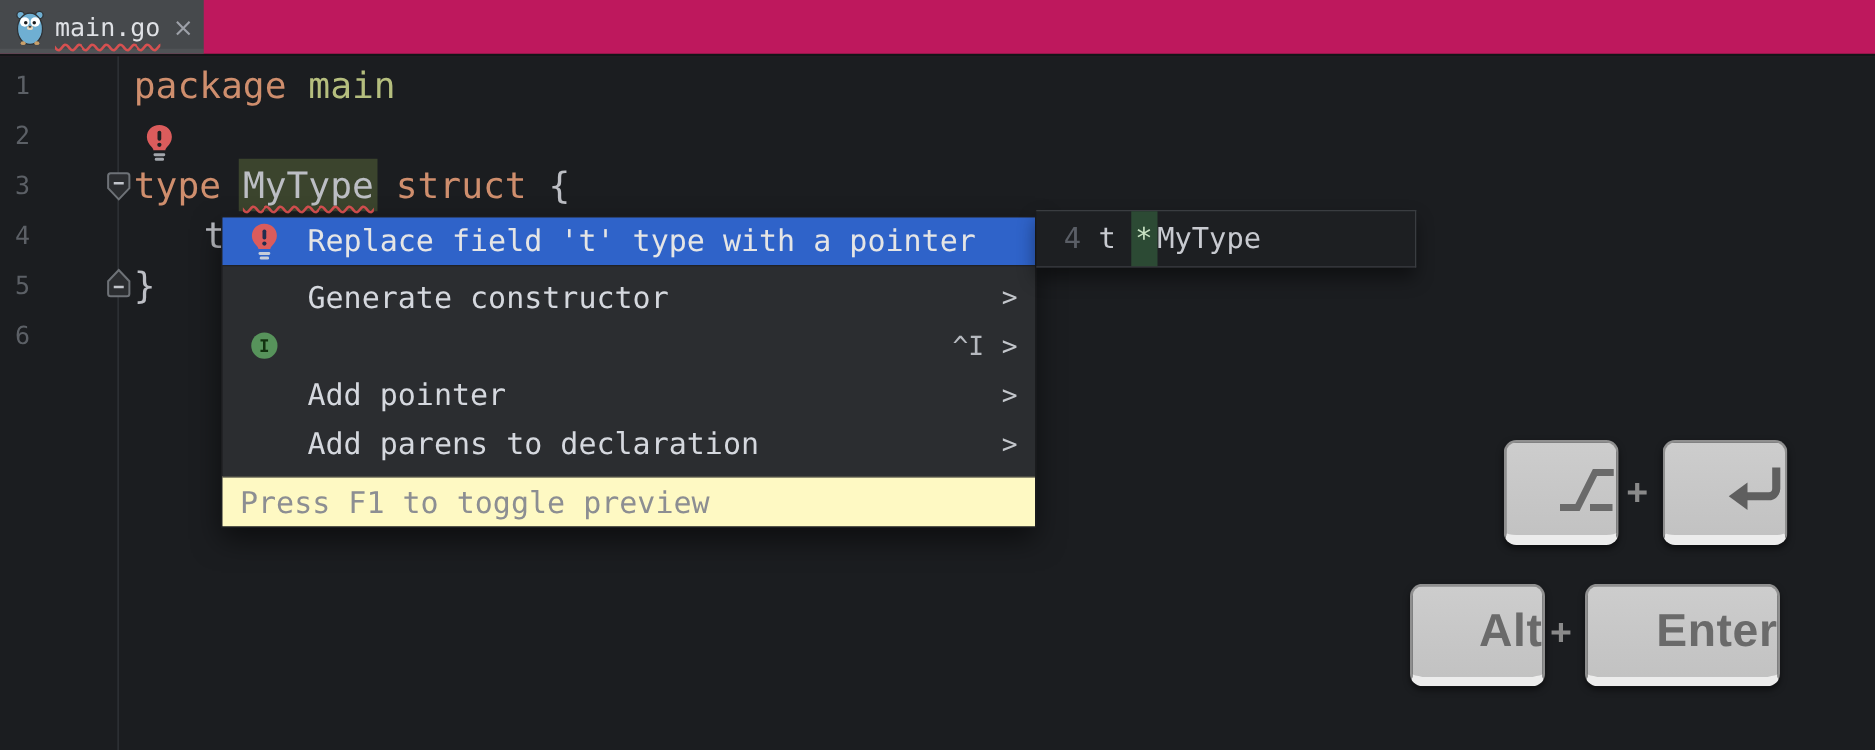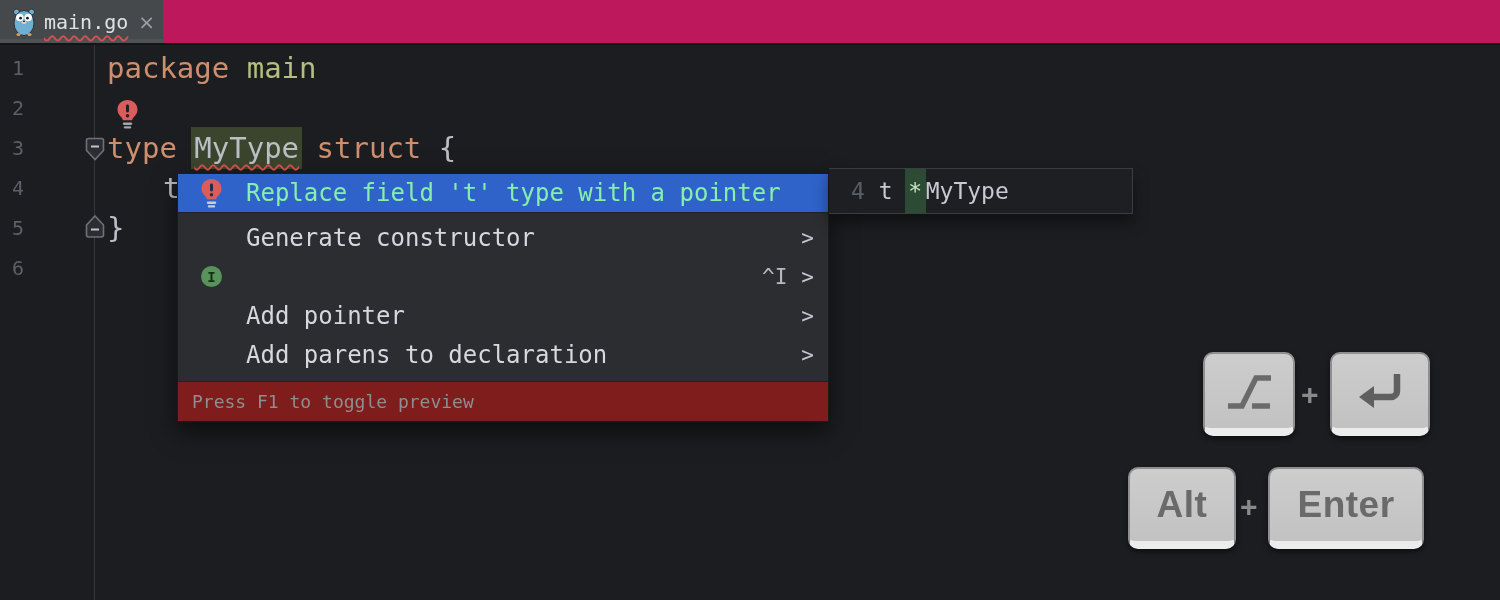--- a/index.html
+++ b/index.html
@@ -58,29 +58,29 @@
   }
   .menu-item {
     height: 39px; display: flex; align-items: center; padding: 0 14px 0 22px;
     cursor: pointer;
   }
   .menu-item.selected { height: 38px; background: #2F63C9; }
   .menu-sep { height: 6px; border-top: 1px solid #202225; }
   .mi-icon { width: 23px; height: 31px; flex: 0 0 auto; display: flex; align-items: center; justify-content: center; }
   .mi-icon.round { height: 23px; }
   .mi-label { margin-left: 23px; font-size: 24px; color: #D5D8DE; white-space: pre; }
-  .menu-item.selected .mi-label { color: #86efac; text-align: center; }
+  .menu-item.selected .mi-label { color: #e5e5e5; text-align: center; }
   .mi-right { margin-left: auto; display: flex; align-items: center; gap: 14px; }
   .mi-shortcut { font-size: 21px; color: #B6B9BF; }
   .mi-chevron { font-size: 21px; color: #C3C6CB; }
   .menu-list { padding-bottom: 7px; }
   .popup-footer {
-    height: 40px; background: #7f1d1d; border-top: 1px solid #202225;
+    height: 40px; background: #fef9c3; border-top: 1px solid #202225;
     display: flex; align-items: center; padding-left: 14px;
-    font-size: 18px; color: #8C8E92;
+    font-size: 24px; color: #8C8E92;
   }
 
   
   .preview {
     position: absolute; left: 829px; top: 168px; width: 304px; height: 46px;
     background: #1D1F22; border: 1px solid #3A3D41; border-left: none;
     box-shadow: 0 8px 14px rgba(0,0,0,0.45);
     display: flex; align-items: stretch; font-size: 23px;
   }
   .pv-num { color: #5A5E66; align-self: center; margin-left: 22px; }
@@ -90,21 +90,21 @@
     display: flex; align-items: center; justify-content: center;
   }
   .pv-type { color: #C8CAD0; align-self: center; }
 
   
   .key {
     position: absolute; border-radius: 10px;
     background: linear-gradient(180deg, #CDCDCD 0%, #C2C2C2 100%);
     border: 2px solid #8F8F8F; border-bottom: 8px solid #ECECEC;
     box-shadow: 0 3px 5px rgba(0,0,0,0.5);
-    display: flex; align-items: center; justify-content: center;
+    display: flex; align-items: center; justify-content: flex-end;
   }
   .key-option { left: 1203px; top: 352px; width: 92px; height: 84px; }
   .key-return { left: 1330px; top: 352px; width: 100px; height: 84px; }
   .key-alt   { left: 1128px; top: 467px; width: 108px; height: 82px; }
   .key-enter { left: 1268px; top: 467px; width: 156px; height: 82px; }
   .key-label {
     font-family: "Liberation Sans", sans-serif; font-weight: bold;
     font-size: 37px; color: #6A6A6A; letter-spacing: 0.5px;
   }
   .key-plus {

